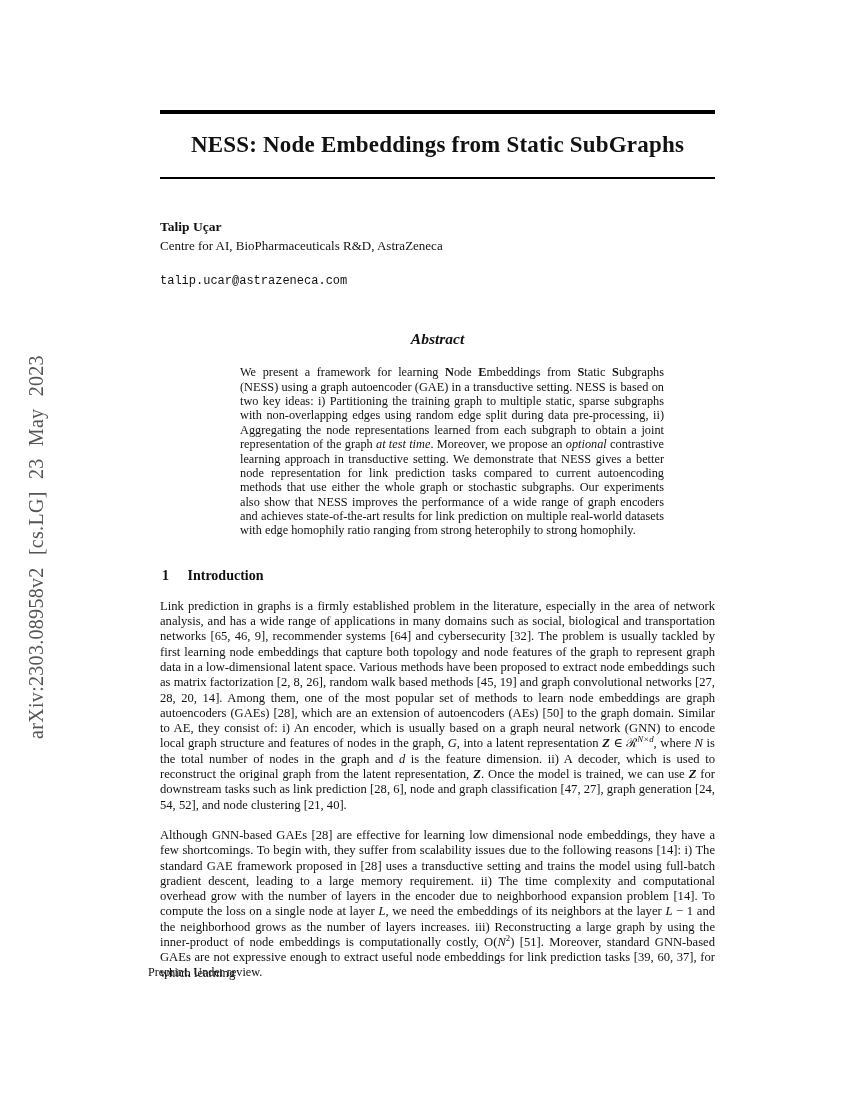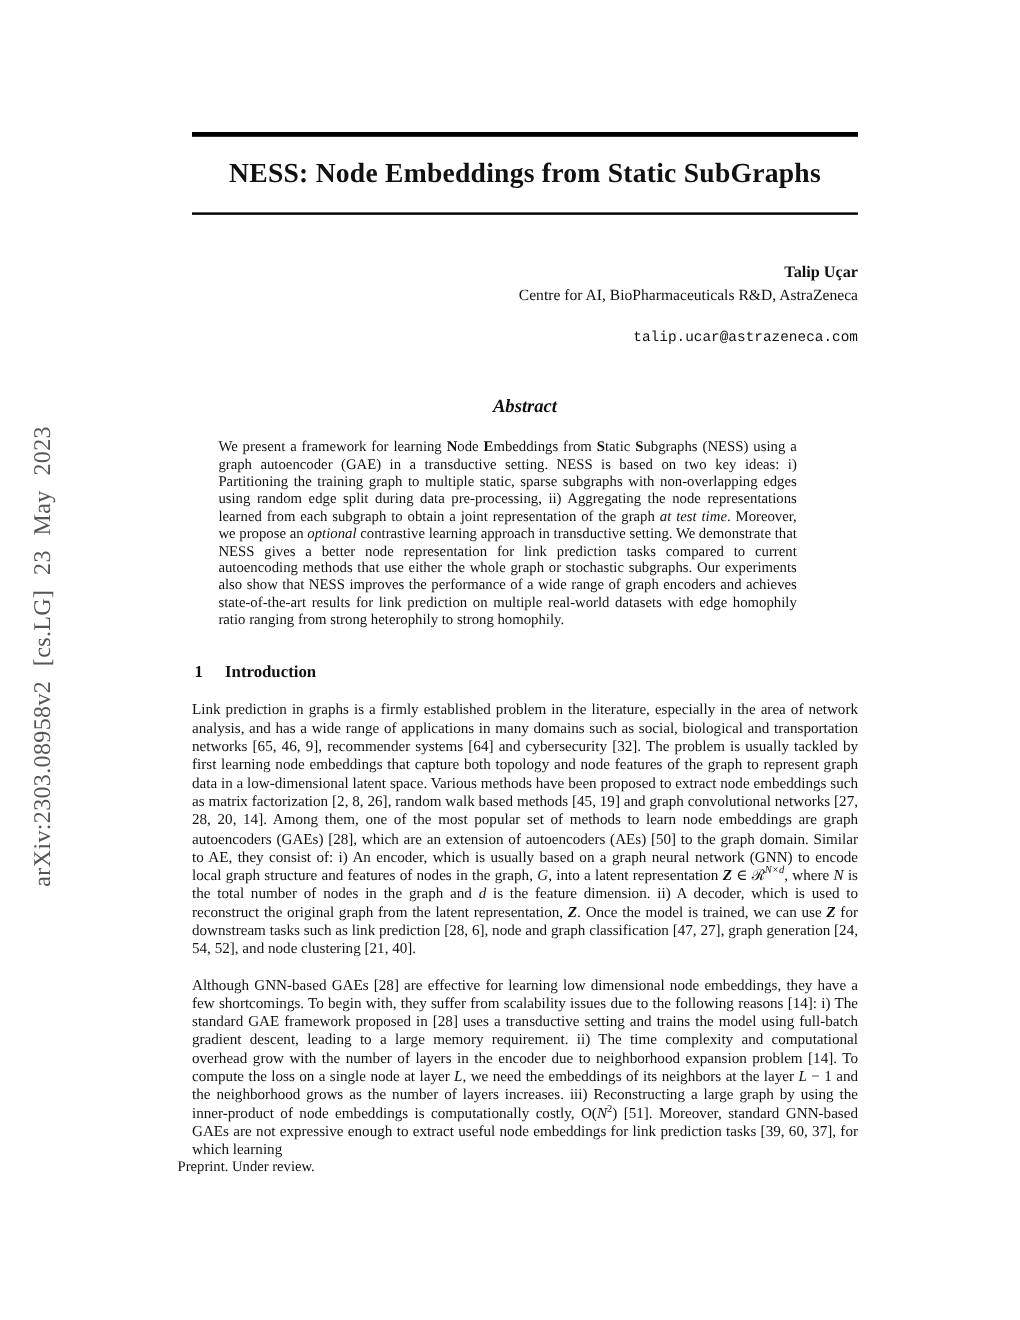--- a/index.html
+++ b/index.html
@@ -18,33 +18,33 @@
   h1.title {
     margin: 18px 0 20px;
     text-align: center;
     font-size: 23px;
     line-height: 1.1;
     font-weight: 700;
     letter-spacing: 0.2px;
   }
   .rule-thin { height: 2px; background: #000000; }
 
-  .author-block { margin-top: 40px; text-align: right; }
+  .author-block { margin-top: 40px; text-align: left; }
   .author-name { font-weight: 700; font-size: 13.5px; }
   .affiliation { font-size: 13px; margin-top: 3px; }
   .email {
     font-family: "Liberation Mono", "DejaVu Sans Mono", monospace;
     font-size: 12px;
     margin-top: 20px;
   }
 
   .abstract { margin-top: 42px; }
   .abstract-title { text-align: center; font-weight: 700; font-size: 15.5px; font-style: italic; }
   p.abstract-body {
-    margin: 17px 51px 0 22px;
+    margin: 17px 51px 0 80px;
     font-size: 12.3px;
     line-height: 1.17;
     text-align: justify;
   }
 
   h2.section-heading { margin: 30px 2px 0; font-size: 14px; font-weight: 700; }
   .section-number { display: inline-block; margin-right: 15px; }
 
   p.body-par {
     margin: 15px 0 0;

